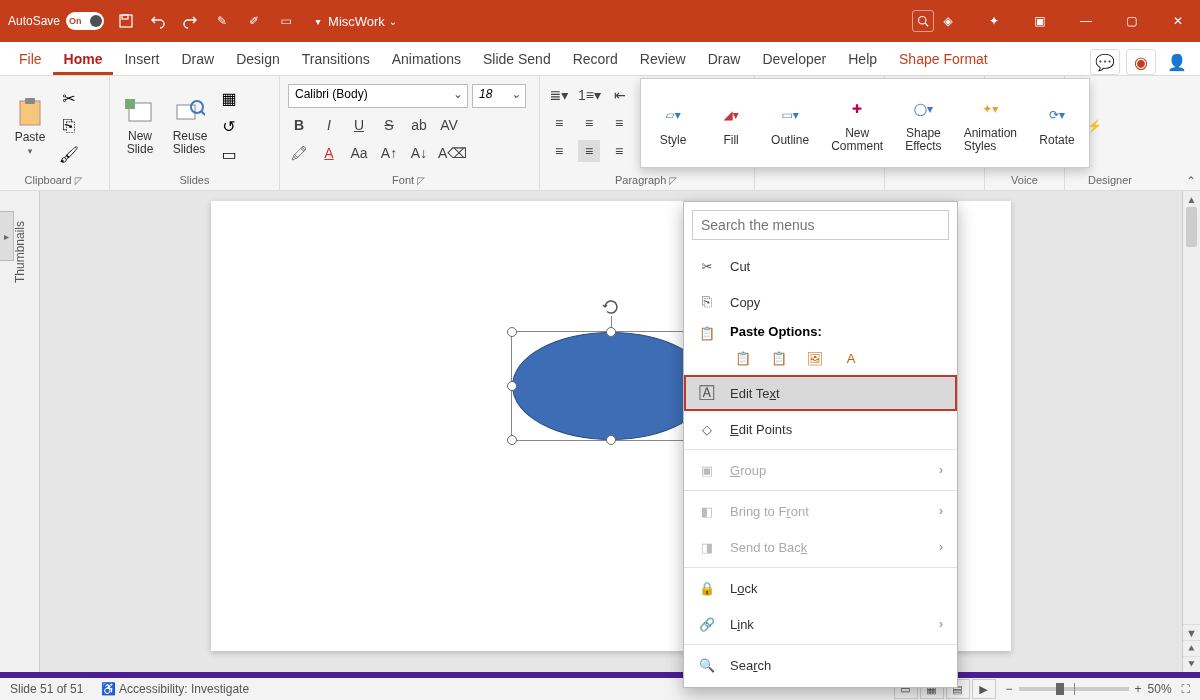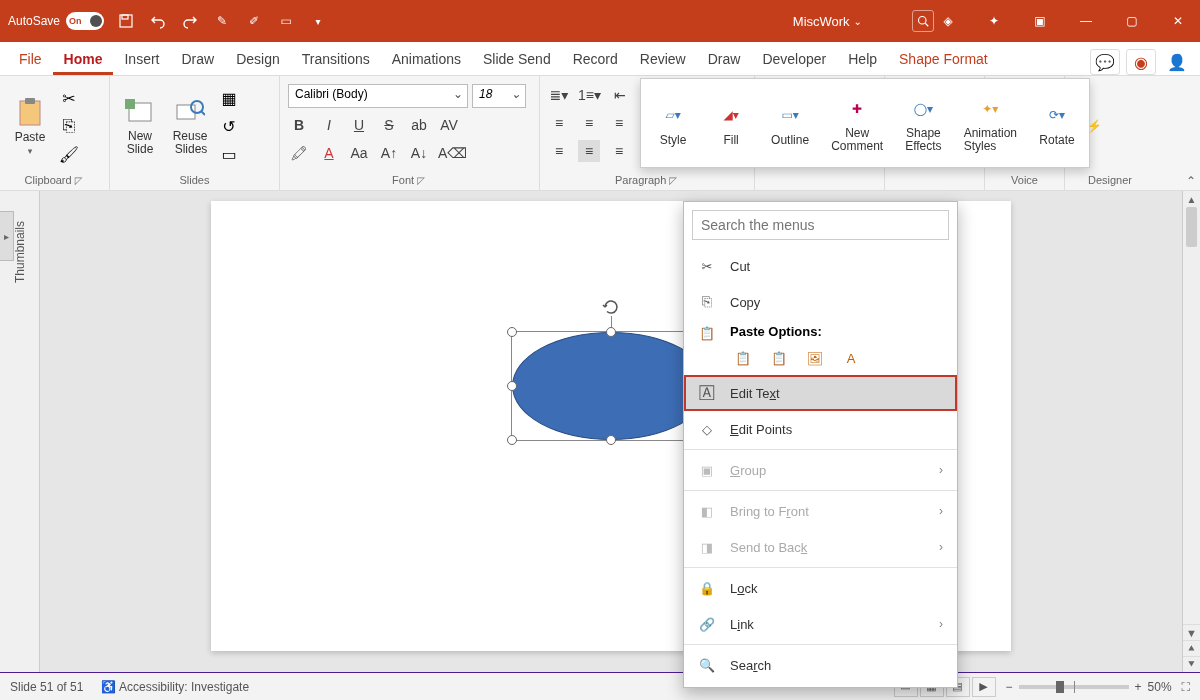--- a/index.html
+++ b/index.html
@@ -5,21 +5,21 @@
 * { box-sizing: border-box; margin: 0; padding: 0; font-family: "Segoe UI", sans-serif; }
 body { width: 1200px; height: 700px; background: #fff; overflow: hidden; position: relative; }
 
 
 .titlebar { height: 42px; background: #c43e1c; display: flex; align-items: center; color: #fff; font-size: 12px; padding: 0 8px; }
 .titlebar .left { display: flex; align-items: center; gap: 12px; }
 .autosave { display: flex; align-items: center; gap: 6px; justify-content: center; }
 .toggle { width: 38px; height: 18px; background: #fff; border-radius: 9px; position: relative; display: flex; align-items: center; justify-content: flex-start; padding: 0 3px; font-size: 9px; color: #c43e1c; font-weight: 600; }
 .toggle::after { content:""; width:12px; height:12px; background:#505050; border-radius:50%; position:absolute; right:2px; }
 .qat-icon { width:20px; height:20px; display:flex; align-items:center; justify-content:center; color:#fff; cursor:pointer; }
-.titlebar .center { flex:1; display:flex; justify-content:flex-end; align-items:center; gap:10px; }
+.titlebar .center { flex:1; display:flex; justify-content:space-between; align-items:center; gap:10px; }
 .doc-name { font-size:13px; display:flex; align-items:center; gap:4px; }
 .search-title { width:22px; height:22px; border:1px solid rgba(255,255,255,.5); border-radius:3px; display:flex; align-items:center; justify-content:center; margin-left:40px;}
 .titlebar .right { display:flex; align-items:center; gap:18px; }
 .wbtn { width:28px; height:28px; display:flex; align-items:center; justify-content:center; cursor:pointer; }
 
 
 .tabs { height: 34px; background:#fff; display:flex; align-items:flex-end; padding:0 8px; border-bottom:1px solid #ddd; gap:0; }
 .tab { padding:6px 11px 5px; font-size:14px; color:#444; cursor:pointer; border-bottom:3px solid transparent; }
 .tab.file { color:#c43e1c; }
 .tab.active { border-bottom-color:#c43e1c; color:#b91c1c; font-weight:600; }
@@ -79,21 +79,21 @@
 .ctx-item { display:flex; align-items:center; height:36px; padding:0 14px; gap:14px; cursor:pointer; color:#333;}
 .ctx-item .ci { width:18px; display:flex; justify-content:center; color:#555;}
 .ctx-item.disabled { color:#aaa; }
 .ctx-item.disabled .ci { color:#bbb; }
 .ctx-item .chev { margin-left:auto; color:#888; font-size:12px;}
 .ctx-item.highlight { background:#d9d9d9; outline:2px solid #c0392b; outline-offset:-2px;}
 .ctx-item u { text-decoration:underline; }
 .ctx-sep { height:1px; background:#e2e2e2; margin:2px 0;}
 
 
-.status { position:absolute; bottom:0; left:0; right:0; height:28px; background:#f3f3f3; border-top:1px solid #4c1d95; display:flex; align-items:center; font-size:12px; color:#555; padding:0 10px; gap:18px;}
+.status { position:absolute; bottom:0; left:0; right:0; height:28px; background:#f3f3f3; border-top:6px solid #4c1d95; display:flex; align-items:center; font-size:12px; color:#555; padding:0 10px; gap:18px;}
 .status .right { margin-left:auto; display:flex; align-items:center; gap:10px;}
 .views { display:flex; gap:2px;}
 .views .v { width:24px; height:20px; border:1px solid #ccc; display:flex; align-items:center; justify-content:center; cursor:pointer; font-size:11px;}
 .zoom { display:flex; align-items:center; gap:6px;}
 .zoom .track { width:110px; height:4px; background:#ccc; position:relative;}
 .zoom .track::before { content:""; position:absolute; left:50%; top:-4px; width:1px; height:12px; background:#888;}
 .zoom .thumb { position:absolute; left:34%; top:-4px; width:8px; height:12px; background:#666;}
 .collapse-icon { position:absolute; right:4px; bottom:2px; font-size:12px; color:#666; cursor:pointer;}
 </style>
 </head>
@@ -207,21 +207,21 @@
 Slide</span>
       </div>
       <div class="bigbtn">
         <div class="ic">
             <svg width="30" height="26">
               <rect x="2" y="6" width="18" height="14" fill="#fff" stroke="#888"></rect>
               <circle cx="22" cy="8" r="6" fill="none" stroke="#3a7bbf" stroke-width="2"></circle>
               <path d="M26 12l4 4" stroke="#3a7bbf" stroke-width="2"></path>
             </svg>
           </div>
-        <span style="white-space:pre-line;text-align:right;line-height:1.1">Reuse
+        <span style="white-space:pre-line;text-align:left;line-height:1.1">Reuse
 Slides</span>
       </div>
       <div class="smallcol">
         <div class="sicon">▦</div>
         <div class="sicon">↺</div>
         <div class="sicon">▭</div>
       </div>
     </div>
     <div class="group-label">Slides</div>
   </div>

